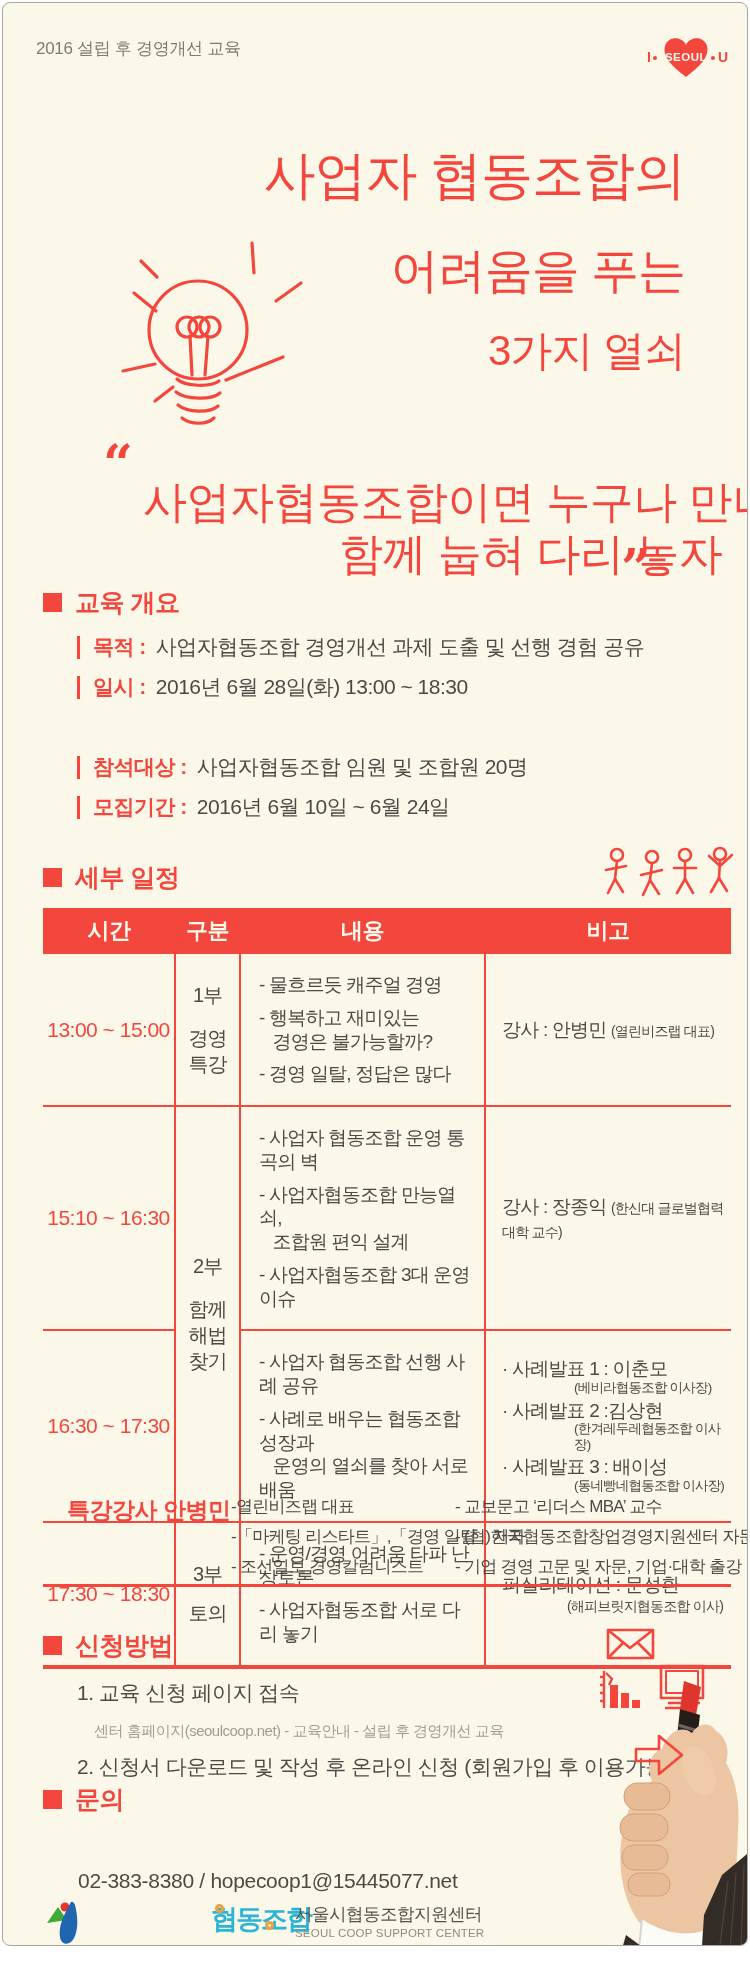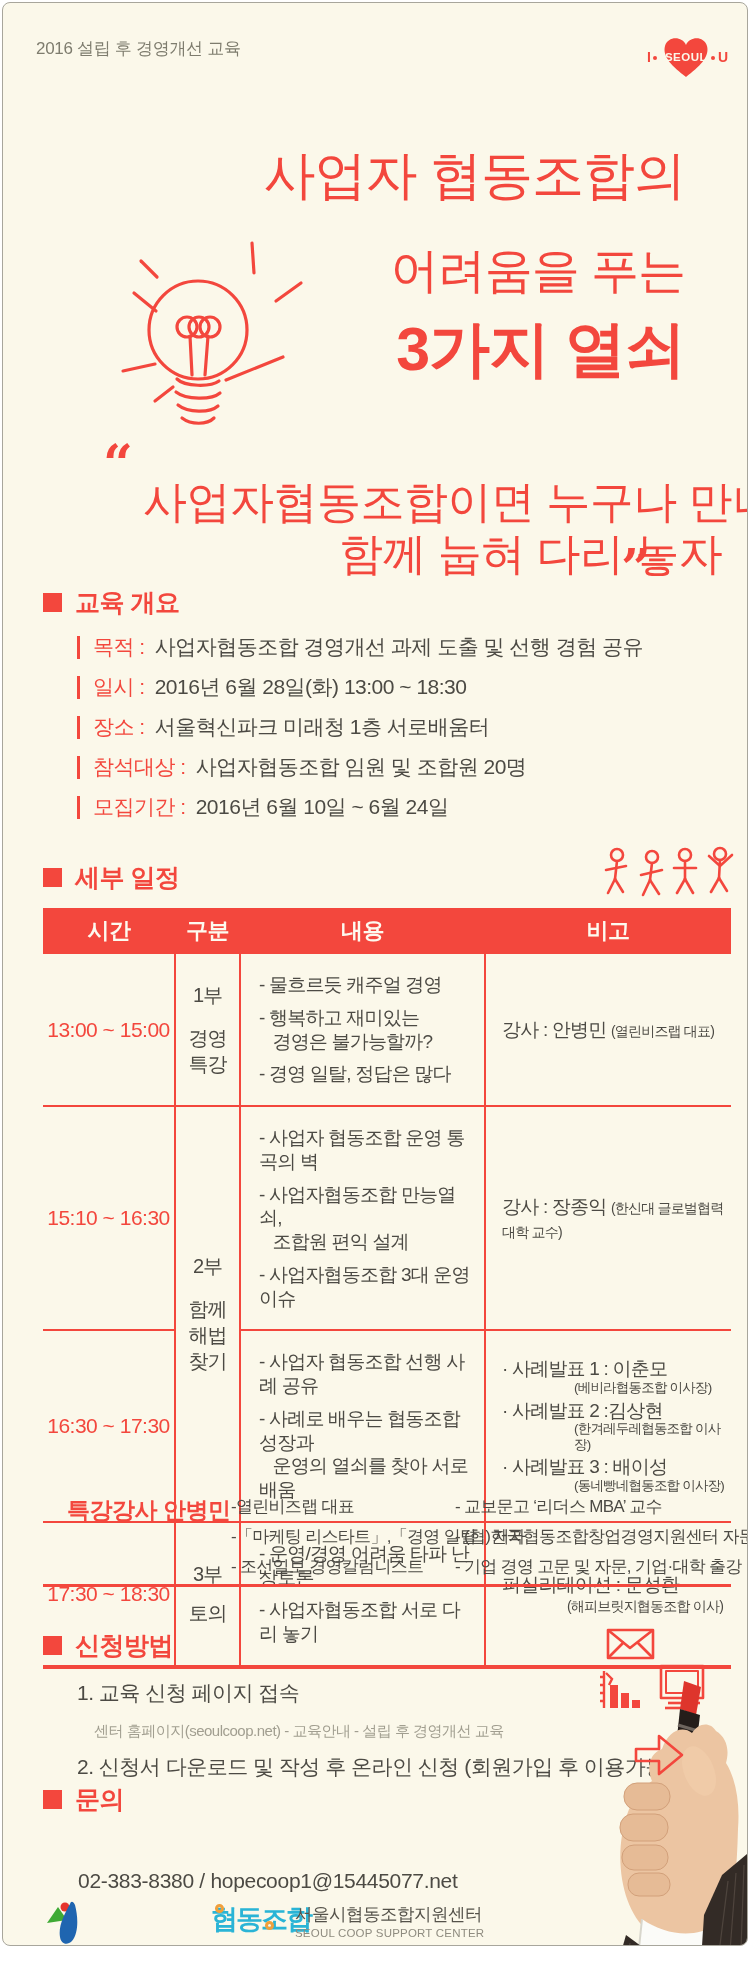--- a/index.html
+++ b/index.html
@@ -21,36 +21,36 @@
     border:1px solid #a8a69c;border-radius:8px;
     overflow:hidden;
   }
   .abs{position:absolute;}
   
   .top-label{left:33px;top:34px;font-size:17px;color:#7e7c6e;letter-spacing:-0.3px;}
   
   .title-line{right:62px;text-align:right;color:var(--red);letter-spacing:-1px;white-space:nowrap;}
   .t1{top:138px;font-size:52px;}
   .t2{top:236px;font-size:48px;}
-  .t3{top:306px;font-size:61px;font-weight:bold;}
+  .t3{top:320px;font-size:42px;font-weight:normal;}
   
   .q-mark{color:var(--red);font-size:52px;font-weight:bold;font-family:"DejaVu Serif","Liberation Serif",serif;}
   .q-open{left:100px;top:430px;}
   .q-close{left:618px;top:534px;}
   .q-line{color:var(--red);font-size:44px;letter-spacing:-0.5px;white-space:nowrap;}
   .q1{left:140px;top:470px;}
   .q2{left:336px;top:522px;}
   
   .sec-head{display:flex;align-items:center;gap:13px;left:40px;}
   .sec-head .sq{width:19px;height:19px;background:var(--red);}
   .sec-head .st{font-size:25px;font-weight:bold;color:var(--red);letter-spacing:-0.5px;}
   
   .ov-item{left:74px;display:flex;align-items:center;font-size:21px;white-space:nowrap;}
   .ov-item .bar{width:3px;height:23px;background:var(--red);margin-right:13px;flex:0 0 auto;}
-  .ov-item .lbl{color:var(--red);font-weight:normal;margin-right:10px;letter-spacing:-0.5px;}
+  .ov-item .lbl{color:var(--red);font-weight:bold;margin-right:10px;letter-spacing:-0.5px;}
   .ov-item .val{color:var(--dark);letter-spacing:-0.5px;}
   
   table.sched{left:40px;top:905px;width:688px;border-collapse:collapse;table-layout:fixed;position:absolute;}
   table.sched col.c1{width:132px;} table.sched col.c2{width:65px;}
   table.sched col.c3{width:245px;} table.sched col.c4{width:246px;}
   table.sched thead th{background:var(--red);color:#fdfaef;font-size:22px;font-weight:bold;height:46px;letter-spacing:-0.5px;}
   table.sched tbody td{vertical-align:middle;}
   table.sched tbody tr+tr td{border-top:2px solid var(--red);}
   table.sched tbody tr:last-child td{border-bottom:4px solid var(--red);}
   td.c-time{border-right:2px solid var(--red);color:var(--red);font-size:21px;text-align:center;letter-spacing:-0.5px;}
@@ -134,25 +134,20 @@
 
   <div class="abs ov-item" style="top:630px;">
     <span class="bar"></span>
     <span class="lbl">목적 :</span>
     <span class="val">사업자협동조합 경영개선 과제 도출 및 선행 경험 공유</span>
   </div>
   <div class="abs ov-item" style="top:670px;">
     <span class="bar"></span>
     <span class="lbl">일시 :</span>
     <span class="val">2016년 6월 28일(화) 13:00 ~ 18:30</span>
-  </div>
-  <div class="abs ov-item" style="top:710px;">
-    <span class="bar"></span>
-    <span class="lbl">장소 :</span>
-    <span class="val">서울혁신파크 미래청 1층 서로배움터</span>
   </div>
   <div class="abs ov-item" style="top:750px;">
     <span class="bar"></span>
     <span class="lbl">참석대상 :</span>
     <span class="val">사업자협동조합 임원 및 조합원 20명</span>
   </div>
   <div class="abs ov-item" style="top:790px;">
     <span class="bar"></span>
     <span class="lbl">모집기간 :</span>
     <span class="val">2016년 6월 10일 ~ 6월 24일</span>

